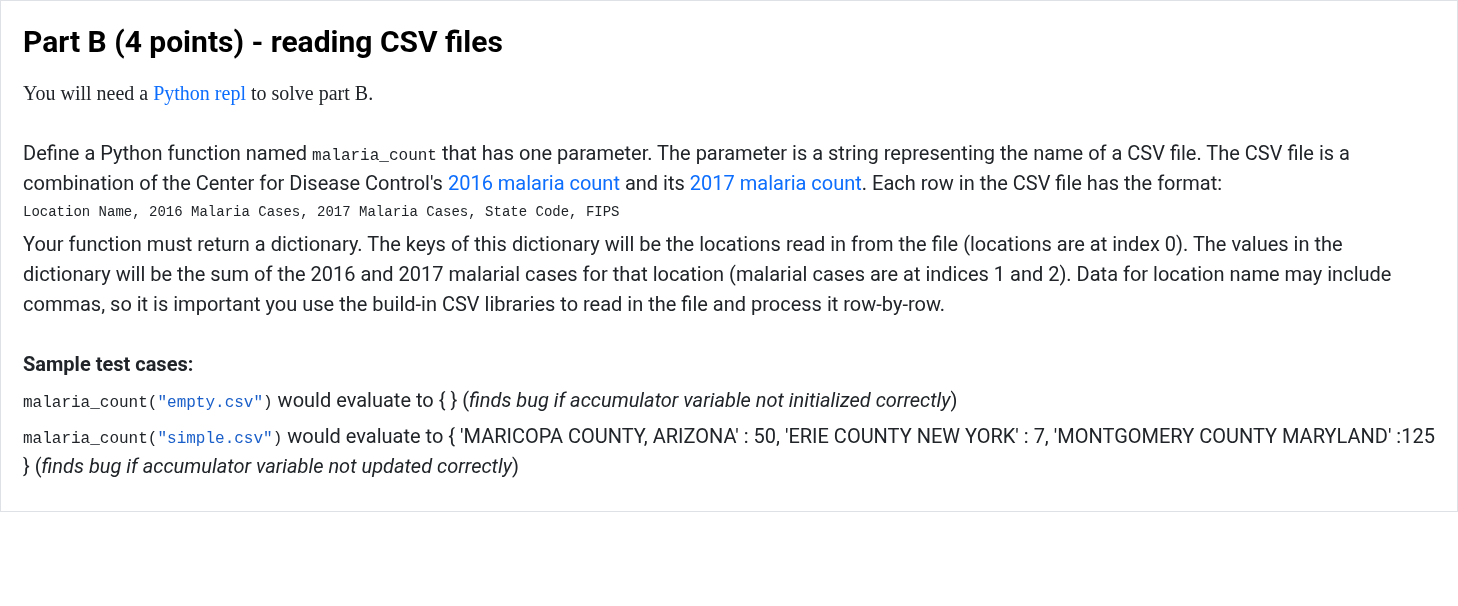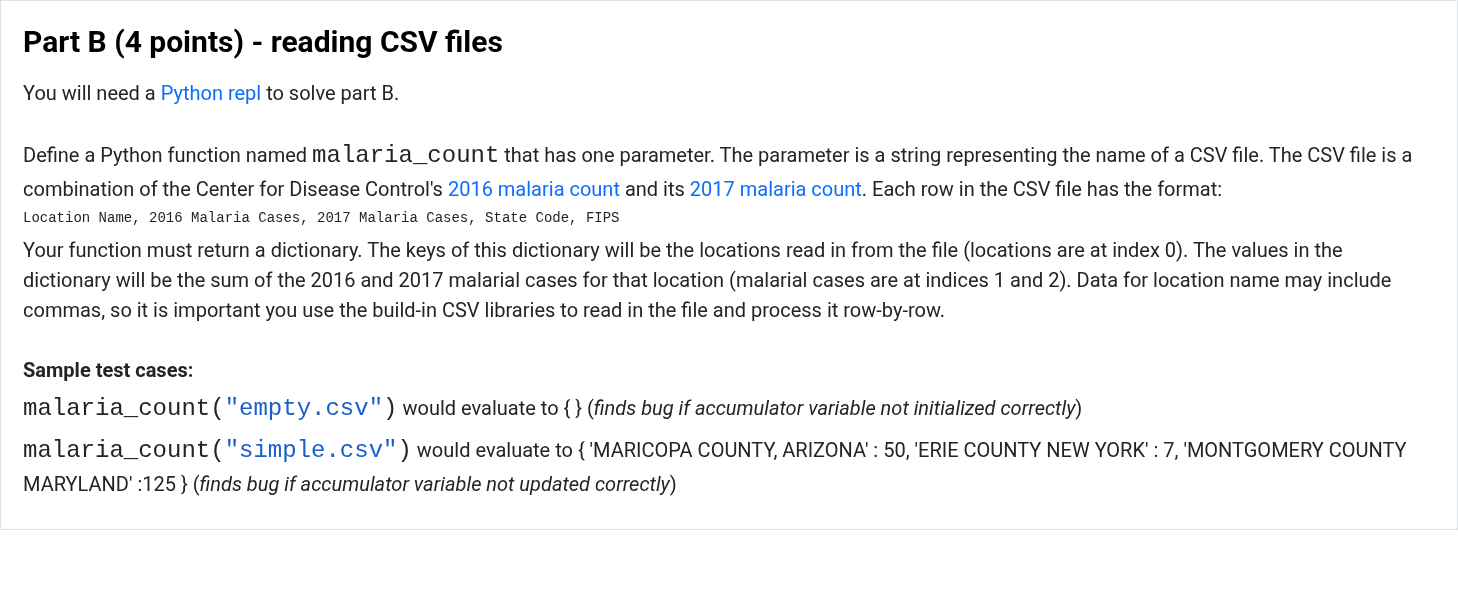--- a/index.html
+++ b/index.html
@@ -21,31 +21,32 @@
       font-size: 30px;
       font-weight: 700;
       margin-bottom: 14px;
       color: #000000;
     }
     p {
       margin-bottom: 18px;
     }
     p.intro {
       margin-bottom: 30px;
+      font-family: Liberation Serif, serif;
     }
     a.link {
       color: #0d6efd;
       text-decoration: none;
     }
     strong, b {
       font-weight: 400;
     }
     code {
       font-family: "Courier New", Courier, monospace;
-      font-size: 24px;
+      font-size: 16px;
       color: #212529;
     }
     code.block-code {
       display: block;
       font-size: 14px;
       margin: 4px 0 6px 0;
     }
     code .str {
       color: #1a5fc9;
     }

